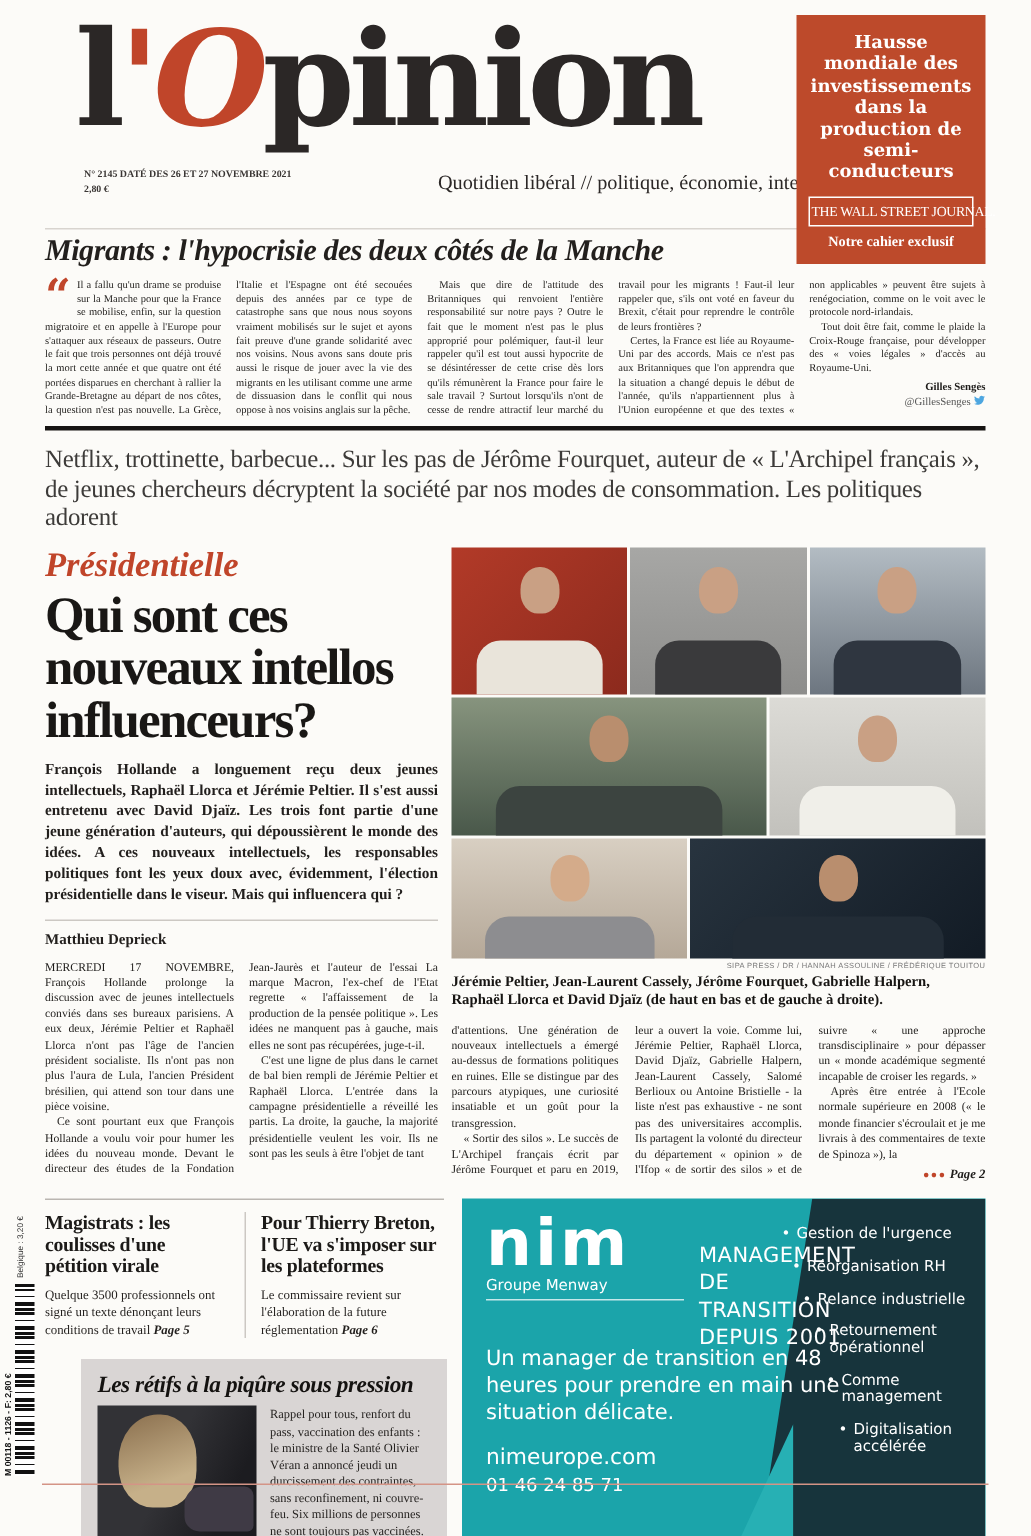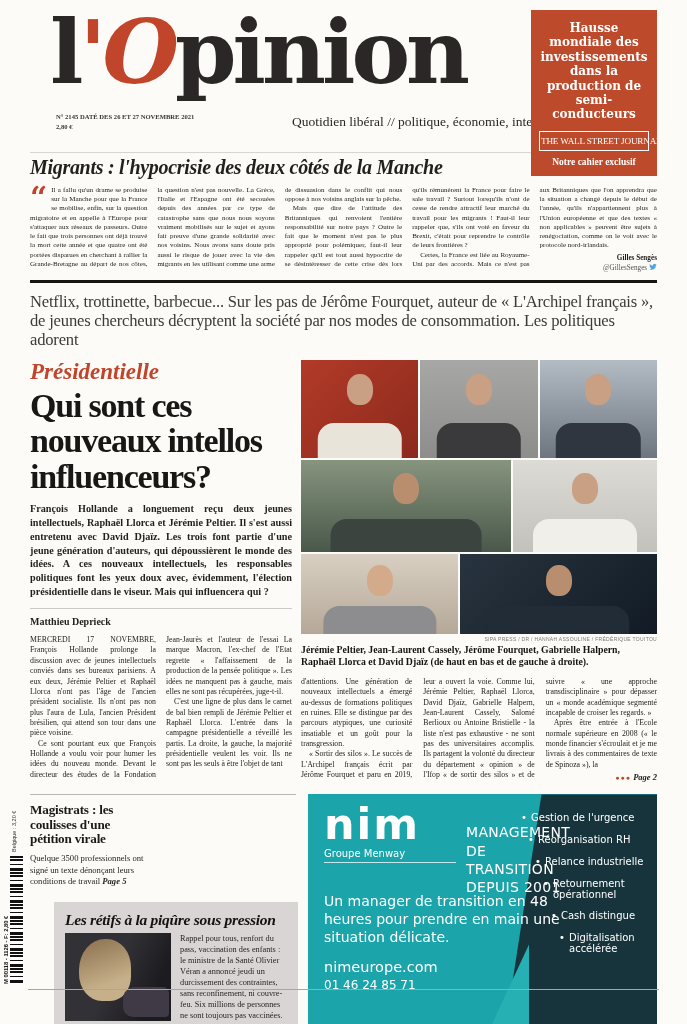--- a/index.html
+++ b/index.html
@@ -141,20 +141,21 @@
         <div class="note">Notre cahier exclusif</div>
       </div>
     </div>
 
     <div class="mig">
       <div class="mig-head">Migrants : l'hypocrisie des deux côtés de la Manche</div>
       <div class="mig-cols">
         <p class="first"><span class="bigquote">“</span><span>Il a fallu qu'un drame se produise sur la Manche pour que la France se mobilise, enfin, sur la question migratoire et en appelle à l'Europe pour s'attaquer aux réseaux de passeurs. Outre le fait que trois personnes ont déjà trouvé la mort cette année et que quatre ont été portées disparues en cherchant à rallier la Grande-Bretagne au départ de nos côtes, la question n'est pas nouvelle. La Grèce, l'Italie et l'Espagne ont été secouées depuis des années par ce type de catastrophe sans que nous nous soyons vraiment mobilisés sur le sujet et ayons fait preuve d'une grande solidarité avec nos voisins. Nous avons sans doute pris aussi le risque de jouer avec la vie des migrants en les utilisant comme une arme de dissuasion dans le conflit qui nous oppose à nos voisins anglais sur la pêche.</span></p>
         <p>Mais que dire de l'attitude des Britanniques qui renvoient l'entière responsabilité sur notre pays ? Outre le fait que le moment n'est pas le plus approprié pour polémiquer, faut-il leur rappeler qu'il est tout aussi hypocrite de se désintéresser de cette crise dès lors qu'ils rémunèrent la France pour faire le sale travail ? Surtout lorsqu'ils n'ont de cesse de rendre attractif leur marché du travail pour les migrants ! Faut-il leur rappeler que, s'ils ont voté en faveur du Brexit, c'était pour reprendre le contrôle de leurs frontières ?</p>
         <p>Certes, la France est liée au Royaume-Uni par des accords. Mais ce n'est pas aux Britanniques que l'on apprendra que la situation a changé depuis le début de l'année, qu'ils n'appartiennent plus à l'Union européenne et que des textes « non applicables » peuvent être sujets à renégociation, comme on le voit avec le protocole nord-irlandais.</p>
+        <p>Tout doit être fait, comme le plaide la Croix-Rouge française, pour développer des « voies légales » d'accès au Royaume-Uni.</p>
         <div class="mig-by">
           <span>Gilles Sengès</span><br>
           <span class="mig-handle">@GillesSenges</span>
           <svg class="tw" viewBox="0 0 24 24" width="8" height="8" fill="#4da6e0">
               <path d="M23 5c-.8.4-1.7.6-2.6.8A4.5 4.5 0 0 0 22.4 3c-.9.5-1.9.9-2.9 1.1A4.5 4.5 0 0 0 11.7 8 12.8 12.8 0 0 1 2.4 3.3 4.5 4.5 0 0 0 3.8 9.3c-.7 0-1.4-.2-2-.5v.1c0 2.2 1.5 4 3.6 4.4-.4.1-.8.2-1.2.2-.3 0-.6 0-.9-.1a4.5 4.5 0 0 0 4.2 3.1A9 9 0 0 1 1 18.6 12.7 12.7 0 0 0 7.9 20.6c8.3 0 12.8-6.9 12.8-12.8v-.6c.9-.6 1.6-1.4 2.3-2.2z"></path>
             </svg>
         </div>
       </div>
       <div class="rule-black"></div>
     </div>
@@ -225,20 +226,24 @@
       </div>
     </div>
 
     <div class="bottom">
       <div class="b-left">
         <div class="briefs">
           <div class="brief">
             <h3>Magistrats : les coulisses d'une pétition virale</h3>
             <p><span>Quelque 3500 professionnels ont signé un texte dénonçant leurs conditions de travail </span><span class="pg">Page 5</span></p>
           </div>
+          <div class="brief">
+            <h3>Pour Thierry Breton, l'UE va s'imposer sur les plateformes</h3>
+            <p><span>Le commissaire revient sur l'élaboration de la future réglementation </span><span class="pg">Page 6</span></p>
+          </div>
         </div>
         <div class="vax">
           <h3>Les rétifs à la piqûre sous pression</h3>
           <div class="vax-row">
             <div class="vax-photo">
               <i class="hair"></i>
               <i class="arm"></i>
 
             </div>
             <div class="vax-text">
@@ -263,21 +268,21 @@
         </div>
         <div class="ad-head">Un manager de transition en 48 heures pour prendre en main une situation délicate.</div>
         <div class="ad-site">nimeurope.com</div>
         <div class="ad-tel">01 46 24 85 71</div>
 
         <div class="svcs">
           <div class="svc">Gestion de l'urgence</div>
           <div class="svc">Réorganisation RH</div>
           <div class="svc">Relance industrielle</div>
           <div class="svc">Retournement opérationnel</div>
-          <div class="svc">Cash distingue</div>
+          <div class="svc">Comme management</div>
           <div class="svc">Digitalisation accélérée</div>
         </div>
       </div>
     </div>
   </div>
 
   <div class="rail">
     <div class="rail-price">Belgique : 3,20 €</div>
     <div class="bc-wrap">
       <div class="bc-text">M 00118 - 1126 - F: 2,80 €</div>

